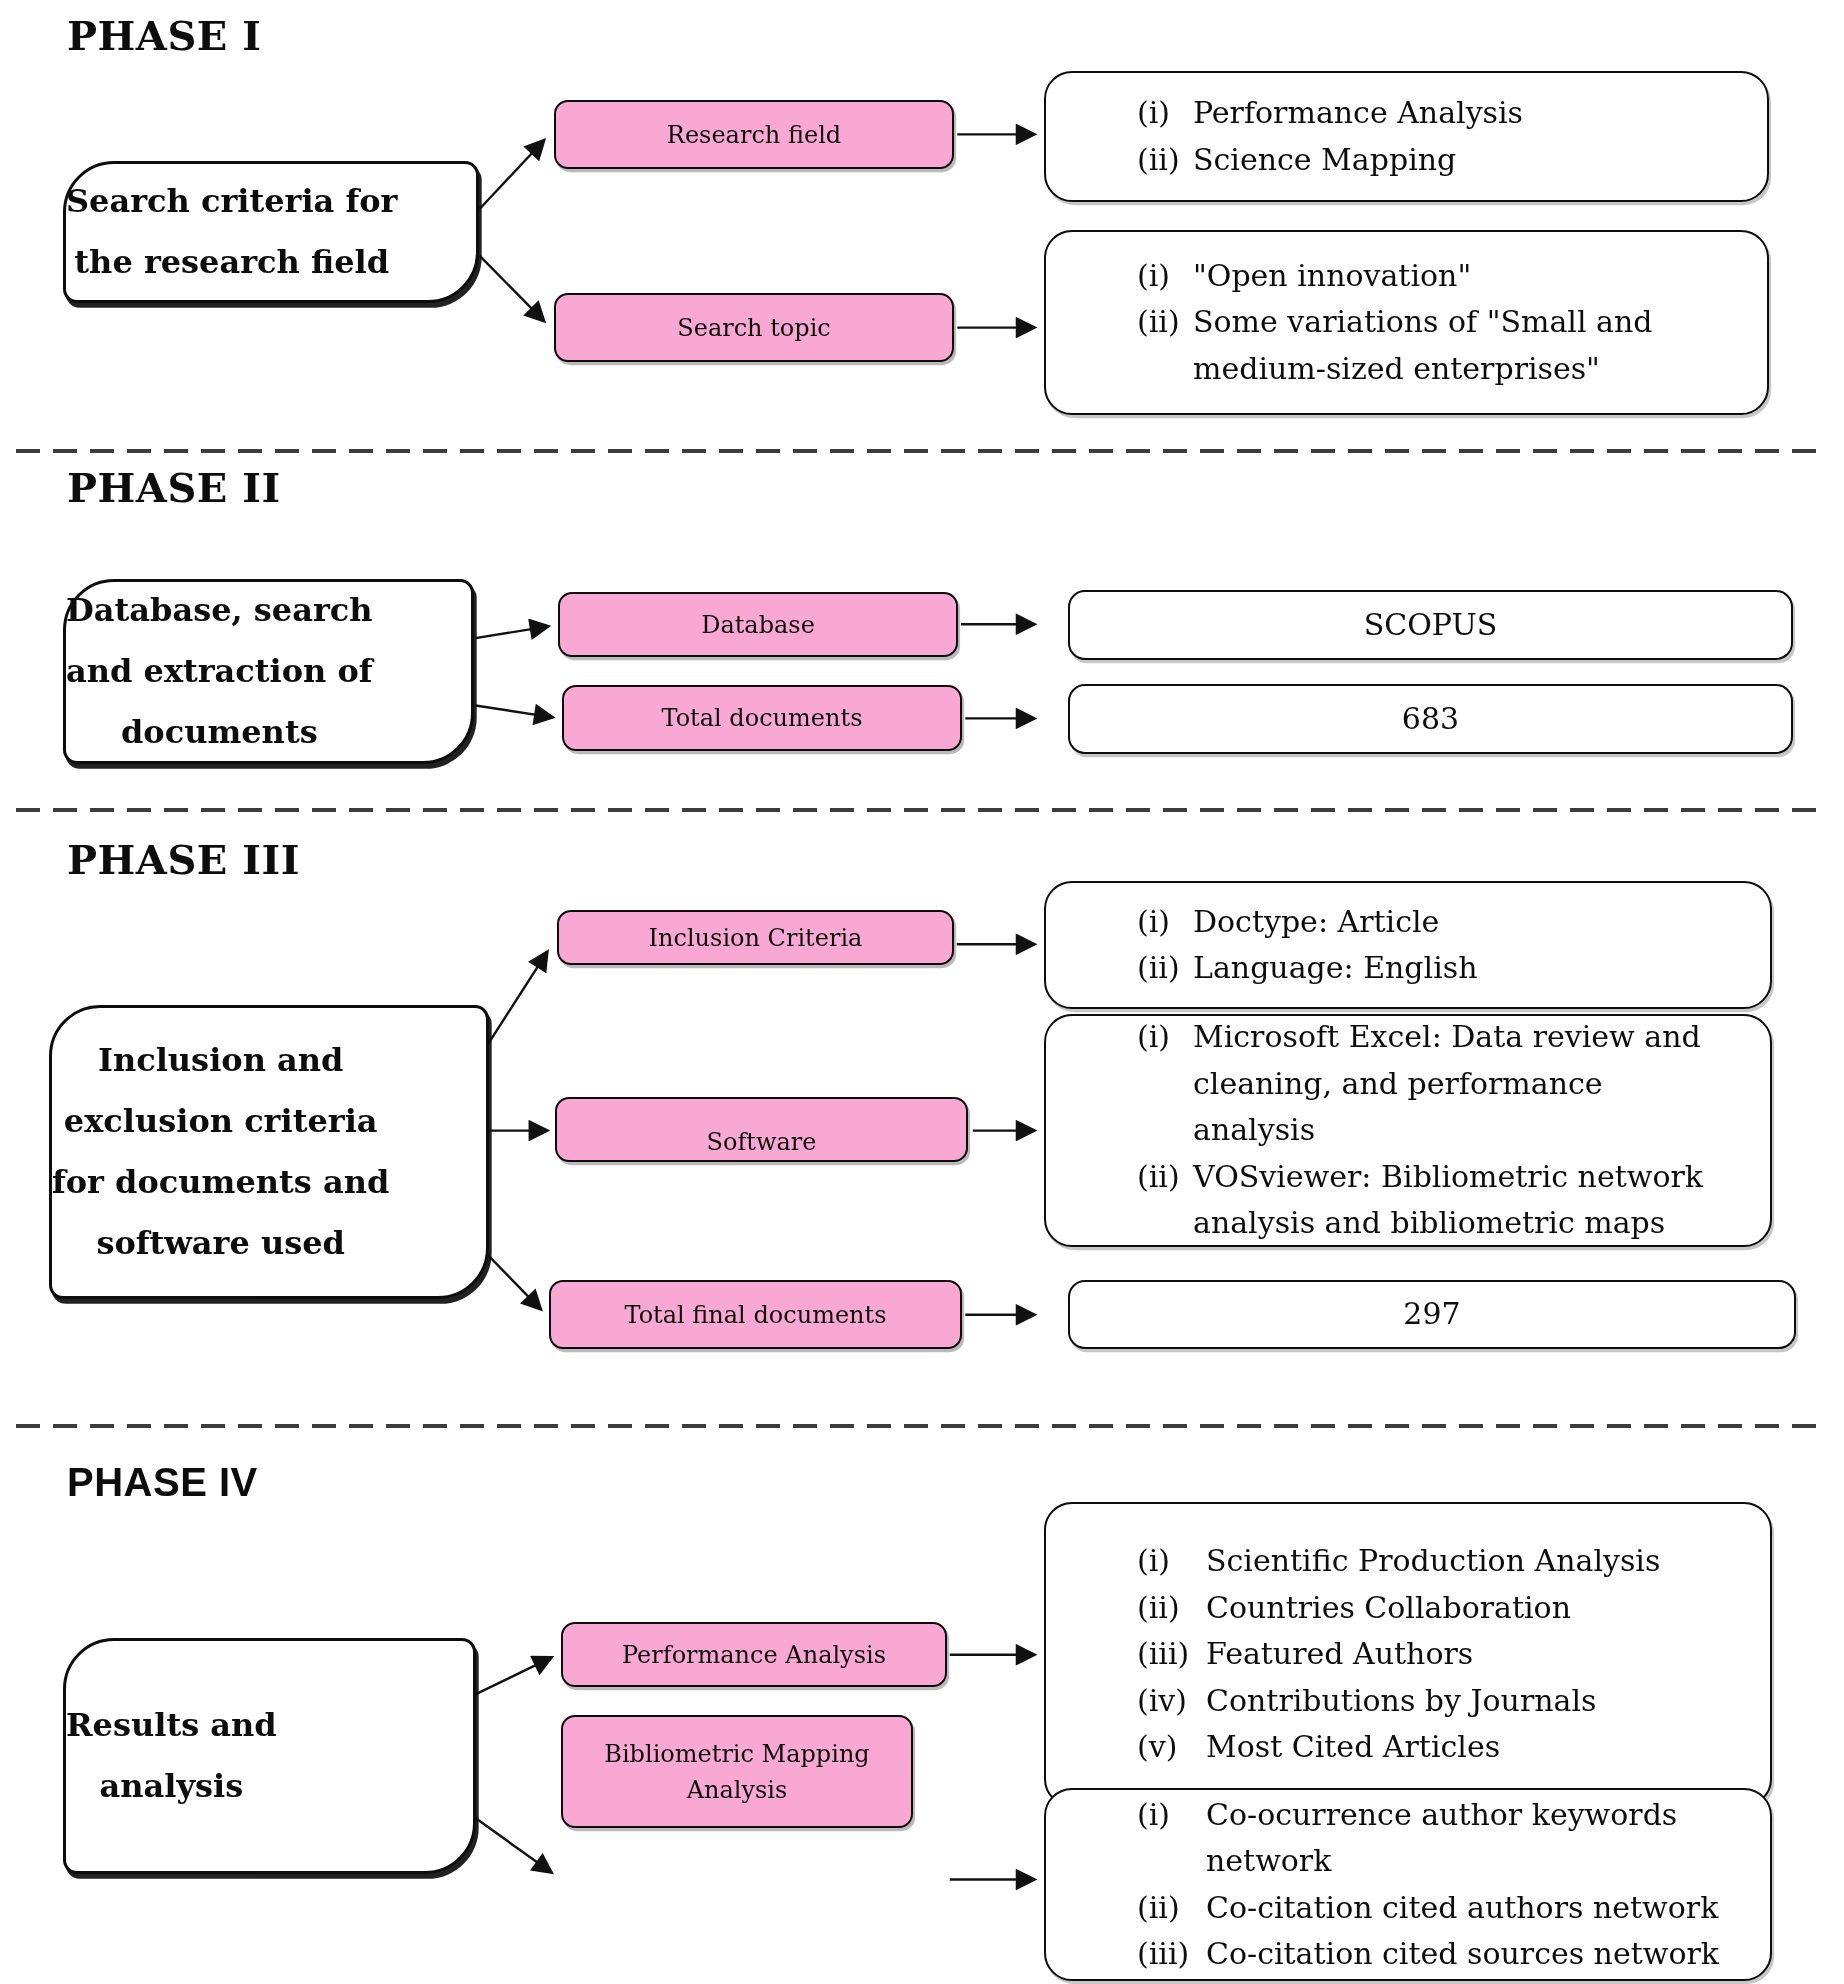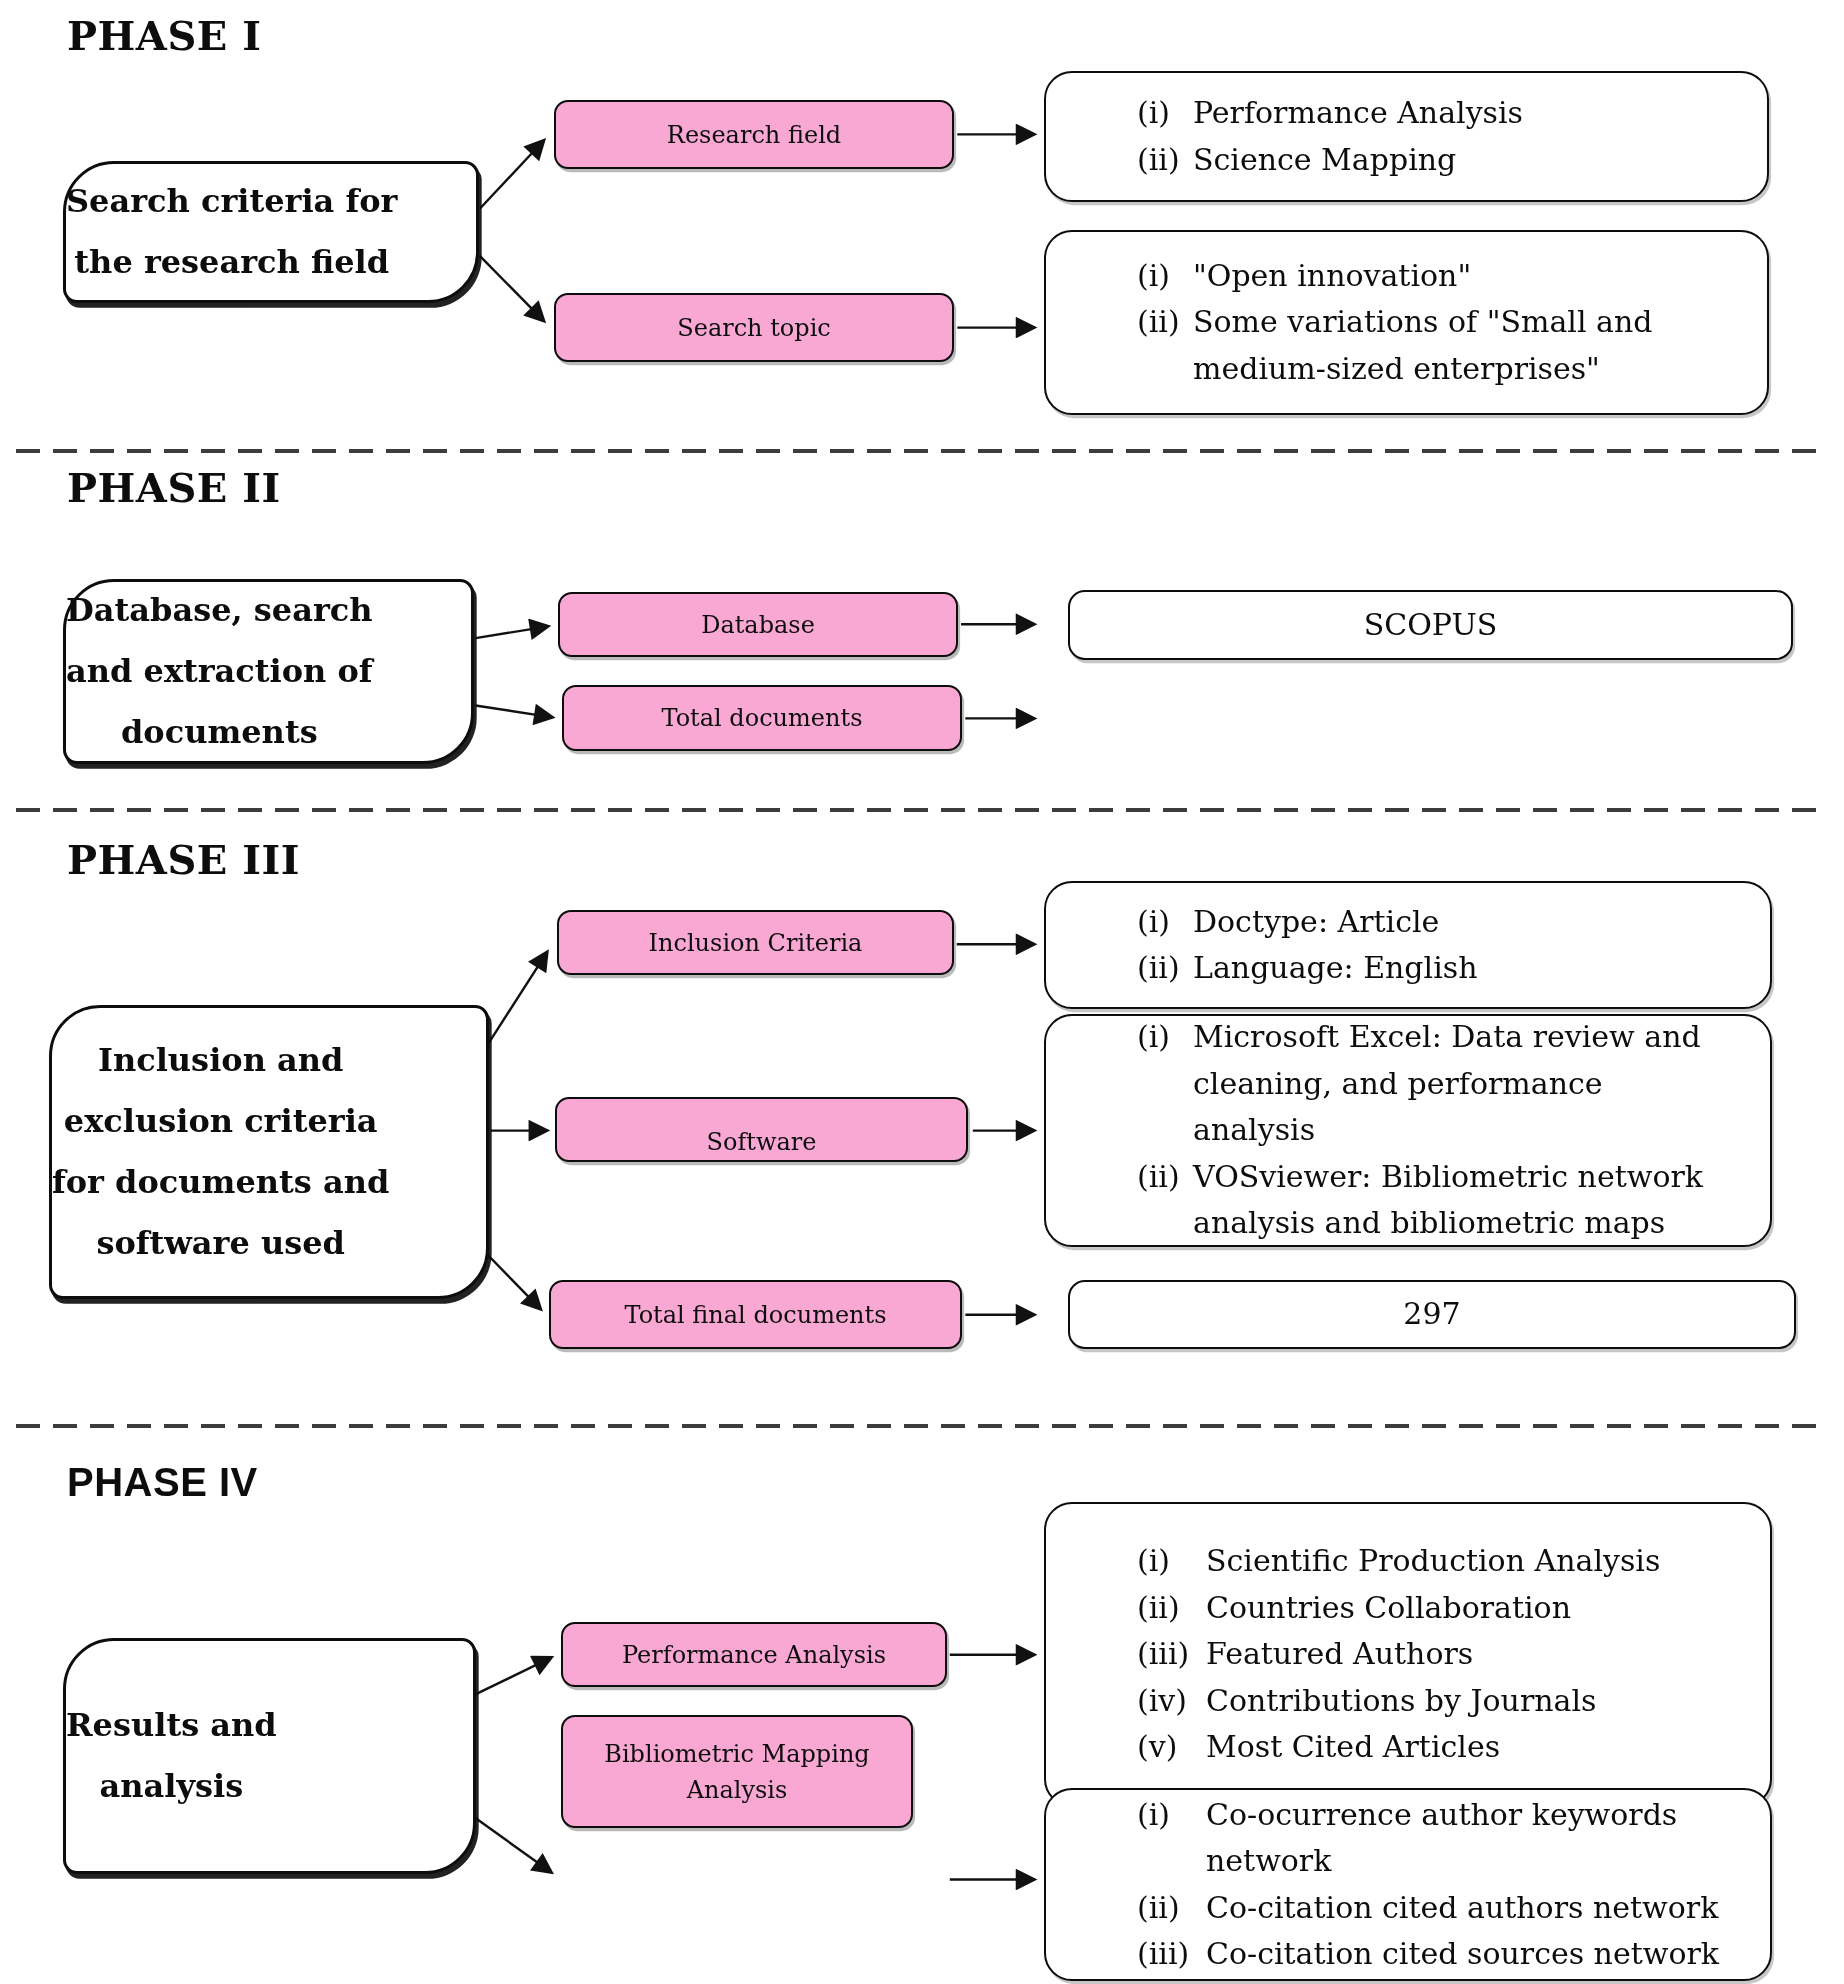--- a/index.html
+++ b/index.html
@@ -182,35 +182,38 @@
   </div>
 
   <div class="mid-box" style="left:562px;top:685px;width:400px;height:66px;">
     <span>Total documents</span>
   </div>
 
   <div class="out-box value" style="left:1044px;top:590px;width:725px;height:70px;">
     <span>SCOPUS</span>
   </div>
 
+  <div class="out-box value" style="left:1044px;top:684px;width:725px;height:70px;">
+    <span>683</span>
+  </div>
 
   <div class="separator" style="top:808px;"></div>
 
   <div class="phase-label" style="left:67px;top:836px;">PHASE III</div>
 
   <div class="source-box" style="left:49px;top:1005px;width:440px;height:294px;">
     <div>
       <div>Inclusion and</div>
       <div>exclusion criteria</div>
       <div>for documents and</div>
       <div>software used</div>
     </div>
   </div>
 
-  <div class="mid-box" style="left:557px;top:910px;width:397px;height:65px;">
+  <div class="mid-box" style="left:557px;top:910px;width:397px;height:55px;">
     <span>Inclusion Criteria</span>
   </div>
 
   <div class="mid-box" style="left:555px;top:1097px;width:413px;height:65px;align-items:flex-end;">
     <span>Software</span>
   </div>
 
   <div class="mid-box" style="left:549px;top:1280px;width:413px;height:69px;">
     <span>Total final documents</span>
   </div>

